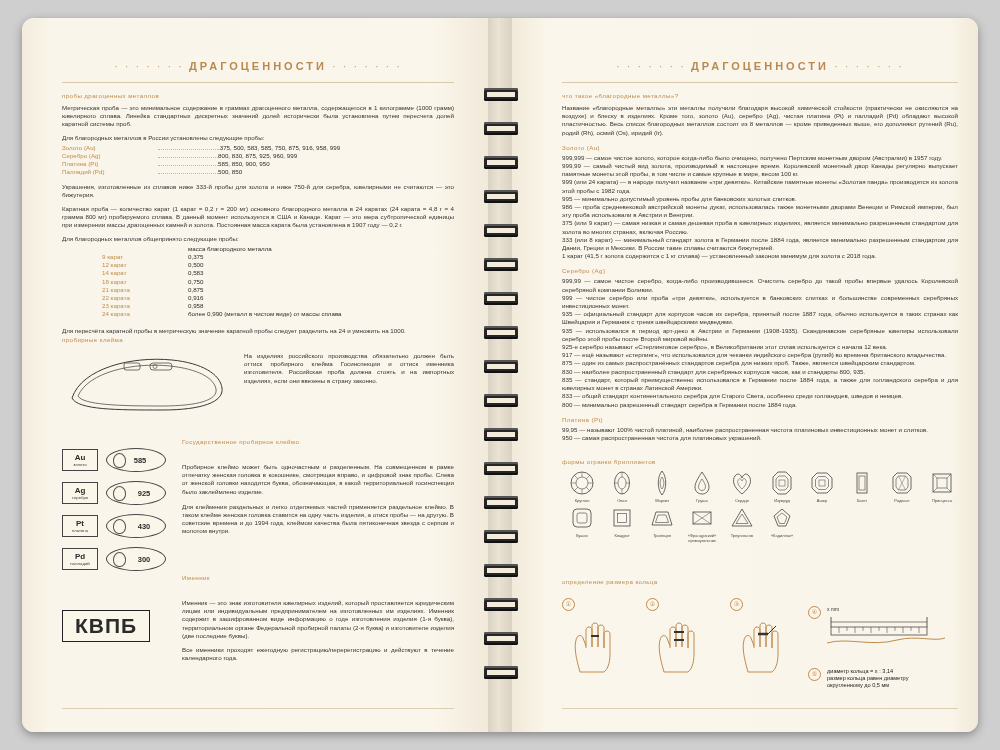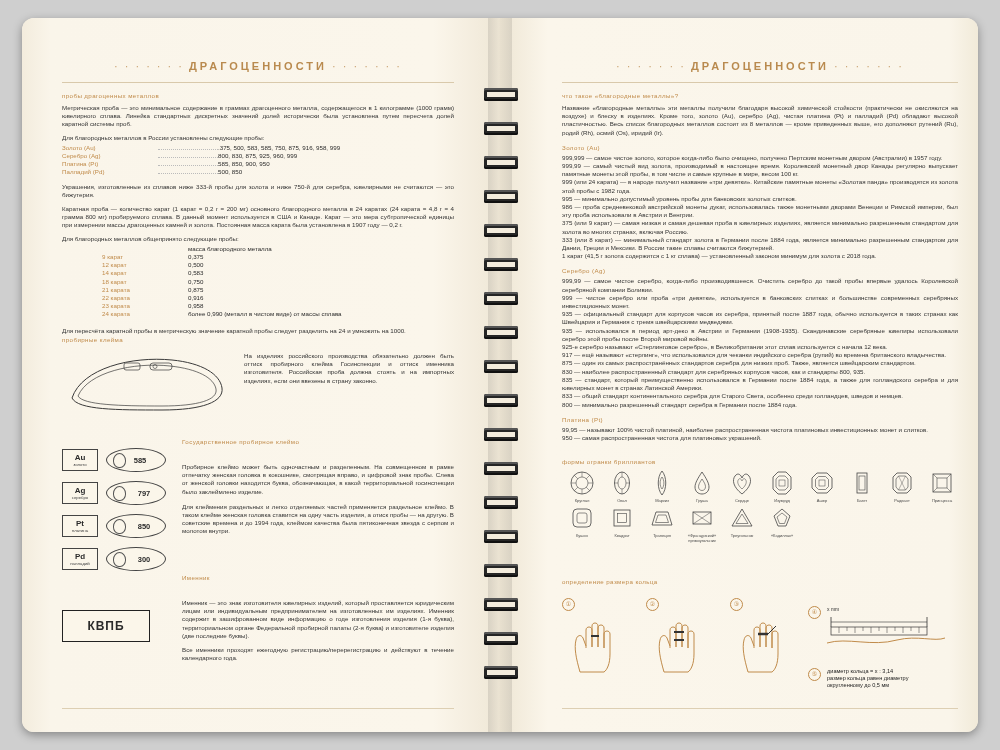--- a/index.html
+++ b/index.html
@@ -81,21 +81,21 @@
     width:58px;height:22px;border:1px solid #444;border-radius:50%;
     display:flex;align-items:center;justify-content:center;background:#fbf6ea;
     font-size:7.5px;font-weight:bold;position:relative;
   }
   .oval .kokosh{
     position:absolute;left:6px;top:4px;width:11px;height:13px;
     border:1px solid #555;border-radius:50% 50% 45% 45%;
   }
   .kvpb{
     width:86px;height:30px;border:1.6px solid #222;display:flex;align-items:center;
-    justify-content:center;font-size:12px;font-weight:bold;letter-spacing:1px;background:#fbf6ea;
+    justify-content:center;font-size:21px;font-weight:bold;letter-spacing:1px;background:#fbf6ea;
   }
 
   
   .gems{position:absolute;left:540px;top:452px;width:400px;}
   .gemgrid{display:flex;flex-wrap:wrap;}
   .gem{width:40px;text-align:center;margin-bottom:2px;}
   .gem svg{display:block;margin:0 auto;}
   .gem .cap{font-size:4px;color:#4a4a4a;line-height:5px;margin-top:2px;}
 
   
@@ -224,31 +224,31 @@
         <span style="margin-left:8px;">585</span>
       </div>
     </div>
     <div class="badge-row">
       <div class="mbox">
         <span class="sym">Ag</span>
         <span class="nm">серебро</span>
       </div>
       <div class="oval">
         <span class="kokosh"></span>
-        <span style="margin-left:16px;">797</span>
+        <span style="margin-left:16px;">925</span>
       </div>
     </div>
     <div class="badge-row">
       <div class="mbox">
         <span class="sym">Pt</span>
         <span class="nm">платина</span>
       </div>
       <div class="oval">
         <span class="kokosh"></span>
-        <span style="margin-left:16px;">850</span>
+        <span style="margin-left:16px;">430</span>
       </div>
     </div>
     <div class="badge-row">
       <div class="mbox">
         <span class="sym">Pd</span>
         <span class="nm">палладий</span>
       </div>
       <div class="oval">
         <span class="kokosh"></span>
         <span style="margin-left:16px;">300</span>

